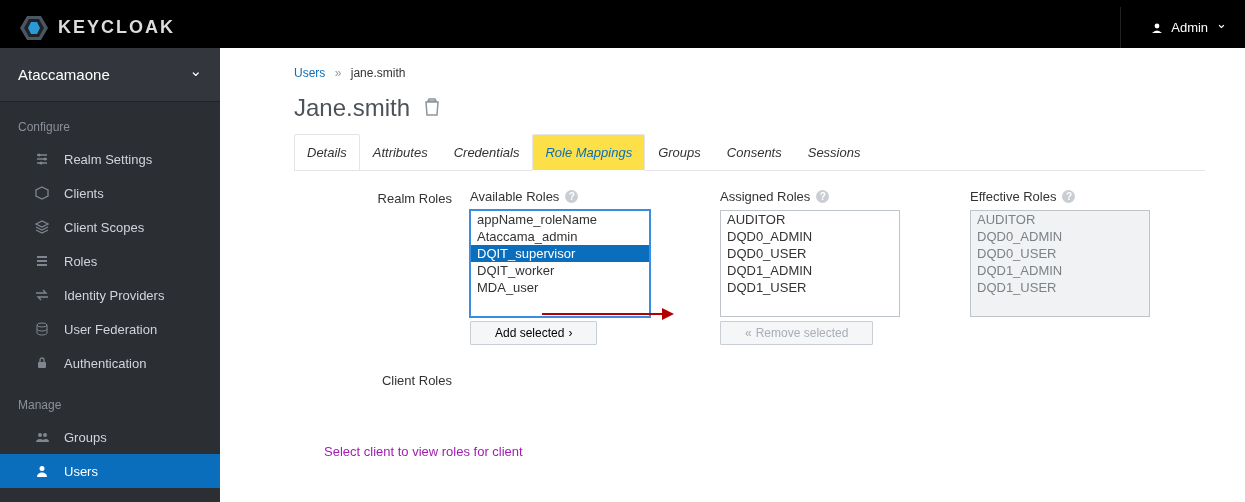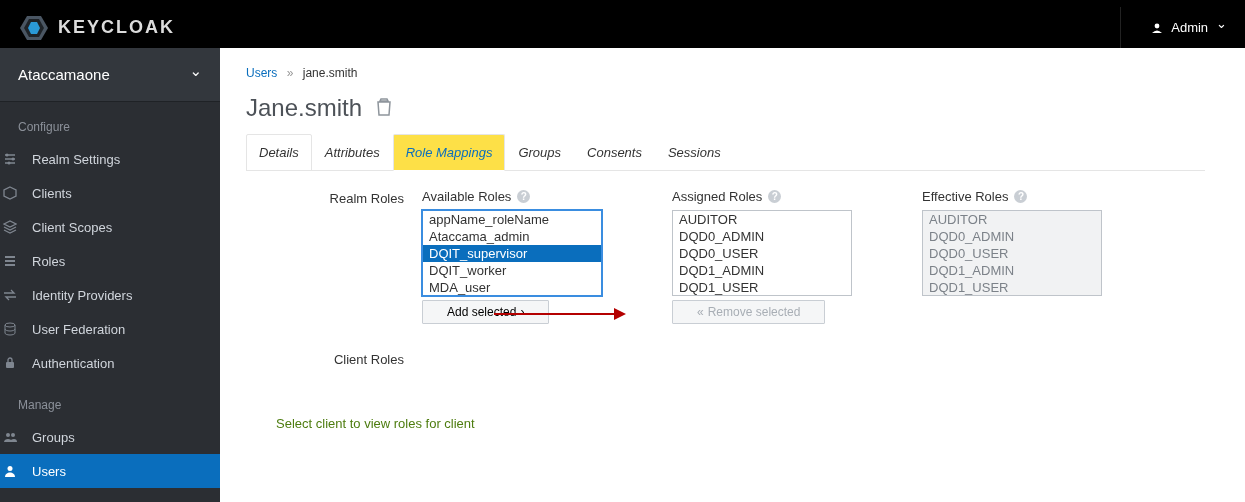--- a/index.html
+++ b/index.html
@@ -31,21 +31,21 @@
   }
   .admin-block {
     display: flex; align-items: center; gap: 8px;
     color: #fff; font-size: 13px;
     border-left: 1px solid #222;
     padding-left: 30px;
     height: 100%;
   }
 
   
-  .layout { display: flex; height: calc(100% - 48px); }
+  .layout { display: flex; height: calc(100% - 48px); gap: 48px; }
   .sidebar {
     width: 220px;
     background: #2b2e33;
     color: #c9cfd6;
     display: flex;
     flex-direction: column;
     overflow: hidden;
   }
   .realm-switch {
     height: 54px;
@@ -60,21 +60,21 @@
   }
   .section-title {
     padding: 18px 18px 8px;
     font-size: 12px;
     color: #8b9099;
   }
   .nav-item {
     display: flex;
     align-items: center;
     gap: 14px;
-    padding: 9px 2px;
+    padding: 9px 34px;
     font-size: 13px;
     color: #d0d5dc;
     cursor: pointer;
   }
   .nav-item.active {
     background: #0a6ebd;
     color: #fff;
   }
   .nav-icon {
     width: 16px; height: 16px;
@@ -137,21 +137,21 @@
   .role-col { width: 214px; }
   .col-title { font-size: 13px; color: #333; margin-bottom: 6px; display: flex; align-items:center; gap:6px;}
   .help-icon {
     width: 13px; height: 13px; border-radius: 50%;
     background: #c9ced4; color:#fff; font-size:10px;
     display:inline-flex; align-items:center; justify-content:center;
     font-weight:bold;
   }
   .listbox {
     width: 180px;
-    height: 86px;
+    height: 107px;
     border: 1px solid #bfc4ca;
     background: #fff;
     overflow-y: scroll;
     overflow-x: hidden;
     font-size: 13px;
   }
   .listbox.highlight { outline: 2px solid #3a8de0; outline-offset: -1px; }
   .listbox.readonly { background: #f1f2f3; color: #7c8289; }
   .list-item {
     padding: 1px 6px;
@@ -191,21 +191,21 @@
   }
   .select-wrap { position: relative; display:inline-block; }
   .select-wrap::after {
     content: "▼";
     font-size: 9px;
     color: #555;
     position: absolute;
     right: 6px; top: 6px;
     pointer-events: none;
   }
-  .hint { color: #4d7c0f; font-size: 13px; margin-left: 30px; margin-top:1px;}
+  .hint { color: #a21caf; font-size: 13px; margin-left: 30px; margin-top:8px;}
 
   .arrow-annotation {
     position: absolute;
     top: 254px;
     left: 274px;
     pointer-events: none;
   }
 
   .chev-down::before { content: "\2304"; position: relative; top:-4px; }
 </style>
@@ -342,20 +342,21 @@
       <span class="trash">
         <svg width="16" height="18" viewBox="0 0 16 18">
             <path d="M2 4h12l-1 13H3L2 4zm3-3h6l1 2H4l1-2z" fill="none" stroke="#8e959c" stroke-width="1.5"></path>
           </svg>
       </span>
     </div>
 
     <div class="tabs" id="tabs">
         <div class="tab first non-active-first">Details</div>
         <div class="tab">Attributes</div>
+        <div class="tab">Credentials</div>
         <div class="tab active">Role Mappings</div>
         <div class="tab">Groups</div>
         <div class="tab">Consents</div>
         <div class="tab">Sessions</div>
       </div>
 
     <div class="role-section">
       <div class="row-label">Realm Roles</div>
       <div class="role-cols">
 

